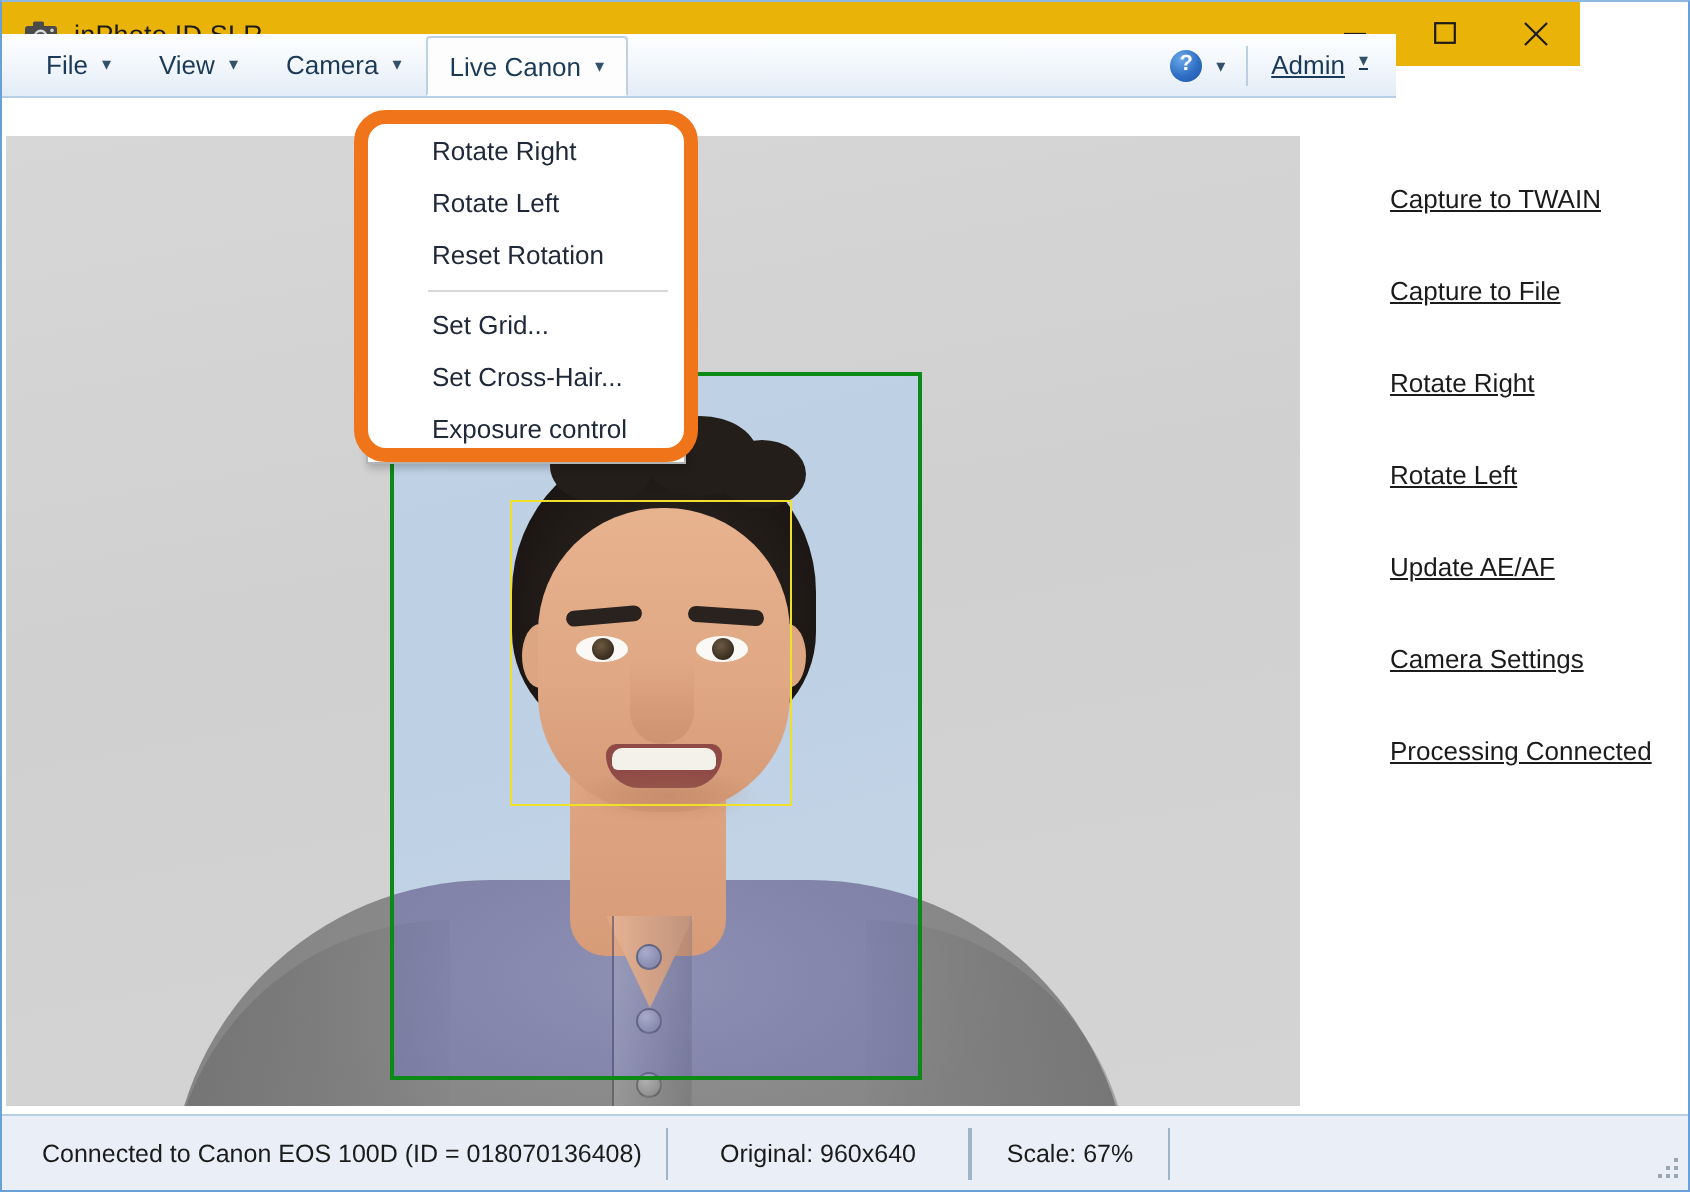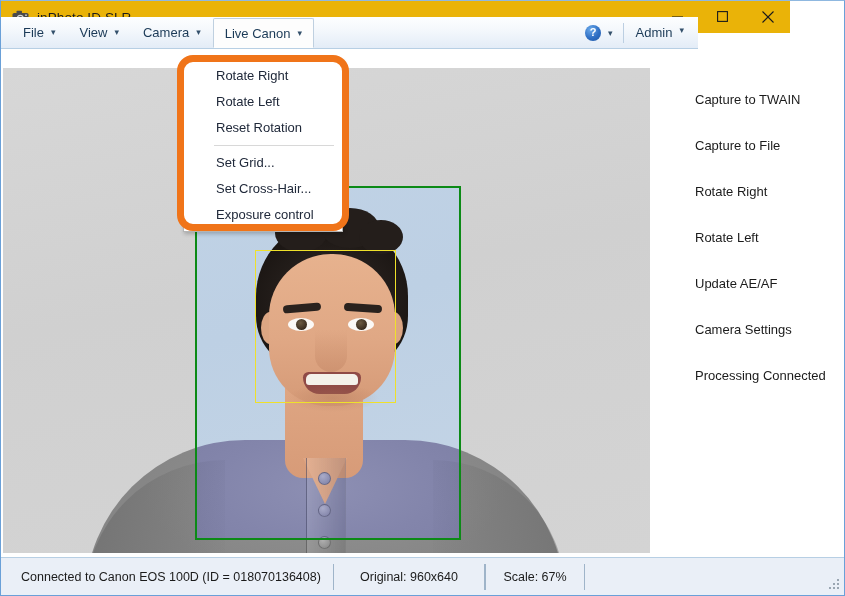--- a/index.html
+++ b/index.html
@@ -124,20 +124,21 @@
     align-items: center;
     justify-content: center;
     line-height: 1;
   }
   .help-caret { margin-left: 7px; font-size: 9px; color: #33506b; }
   .admin-group {
     display: flex;
     padding: 0 4px 0 12px;
     font-size: 13px;
     color: #1b3a57;
+    text-decoration: underline;
   }
   .admin-group .caret { margin-left: 7px; font-size: 9px; color: #33506b; }
 
   
   .content {
     position: absolute;
     left: 0; top: 64px;
     width: 843px;
     height: 492px;
     background: #ffffff;
@@ -339,20 +340,21 @@
   }
   .action-item {
     position: absolute;
     left: 0;
     width: 191px;
     font-size: 13px;
     color: #1b1b1b;
     padding-left: 42px;
     box-sizing: border-box;
     white-space: nowrap;
+    text-decoration: underline;
   }
 
   
   .dropdown-wrap {
     position: absolute;
     left: 182px; top: 58px;
     width: 160px;
     z-index: 40;
   }
   .dropdown {

